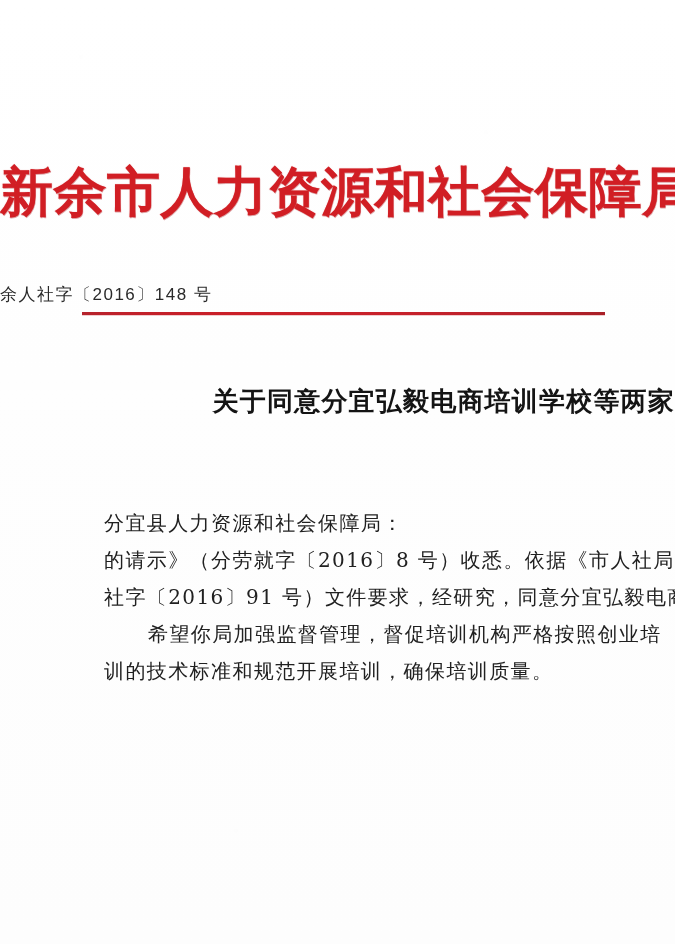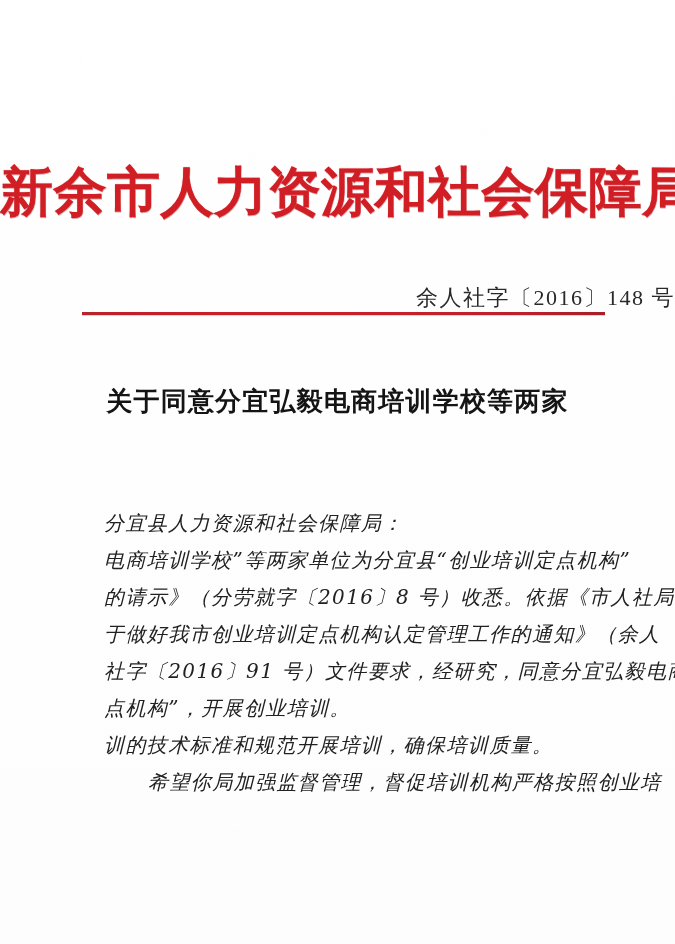--- a/index.html
+++ b/index.html
@@ -54,24 +54,24 @@
       0 0 1px rgba(207,32,38,.55),
       0.5px 0.5px 0 rgba(160,20,26,.35);
   }
 
   
   .doc-number {
     position: absolute;
     left: 0;
     right: 0;
     top: 283px;
-    text-align: right;
+    text-align: left;
     color: #2b2b2b;
-    font-family: Liberation Serif, serif;
-    font-size: 22px;
+    font-family: Liberation Sans, sans-serif;
+    font-size: 17px;
     letter-spacing: 1.5px;
     white-space: nowrap;
   }
 
   
   .red-rule {
     position: absolute;
     left: 82px;
     width: 523px;
     top: 312px;
@@ -81,21 +81,21 @@
         #c7202a 60%, #b9212b 85%, #a81f27 100%);
     box-shadow: 0 1px 0 rgba(190,30,40,.22);
   }
 
   
   .doc-title {
     position: absolute;
     left: 0;
     right: 0;
     top: 381px;
-    text-align: center;
+    text-align: right;
     color: #161616;
     font-family: "DejaVu Sans", sans-serif;
     font-weight: 700;
     font-size: 26px;
     line-height: 41px;
     letter-spacing: 1.2px;
   }
   .doc-title .tline { display: block; white-space: nowrap; }
 
   
@@ -107,21 +107,20 @@
     color: #232323;
     font-family: "DejaVu Serif", serif;
     font-size: 20px;
     line-height: 37px;
     letter-spacing: 1.4px;
   }
   .body-block .bline {
     display: block;
     white-space: nowrap;
     height: 37px;
-    font-style: italic;
   }
   .body-block .bline.indent { text-indent: 44px; }
 
   
   .masthead, .doc-title, .body-block, .doc-number {
     filter: contrast(1.02);
   }
 </style>
 </head>
 <body>
@@ -135,22 +134,19 @@
   <div class="doc-number">余人社字〔2016〕148 号</div>
 
   <div class="red-rule"></div>
 
   <div class="doc-title">
     <span class="tline">关于同意分宜弘毅电商培训学校等两家</span>
   </div>
 
   <div class="body-block">
     <span class="bline">分宜县人力资源和社会保障局：</span>
-    <span class="bline">电商培训学校”等两家单位为分宜县“创业培训定点机构”</span>
     <span class="bline">的请示》（分劳就字〔2016〕8 号）收悉。依据《市人社局关</span>
-    <span class="bline">于做好我市创业培训定点机构认定管理工作的通知》（余人</span>
     <span class="bline">社字〔2016〕91 号）文件要求，经研究，同意分宜弘毅电商</span>
-    <span class="bline">点机构”，开展创业培训。</span>
+    <span class="bline indent">希望你局加强监督管理，督促培训机构严格按照创业培</span>
     <span class="bline">训的技术标准和规范开展培训，确保培训质量。</span>
-    <span class="bline indent">希望你局加强监督管理，督促培训机构严格按照创业培</span>
   </div>
 
 </div>
 
 </body></html>

